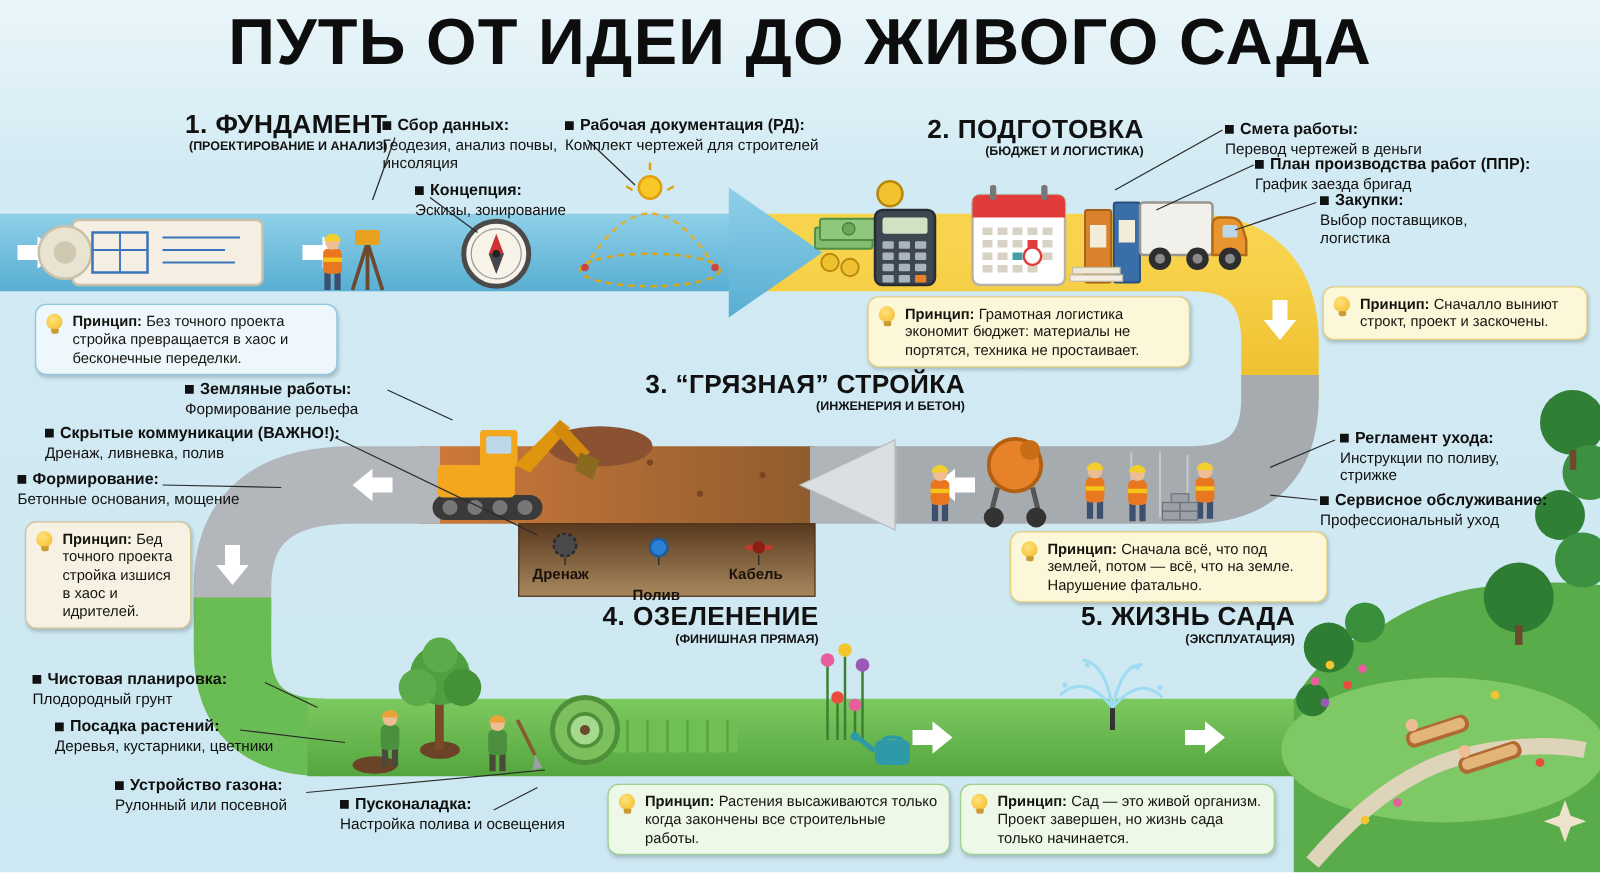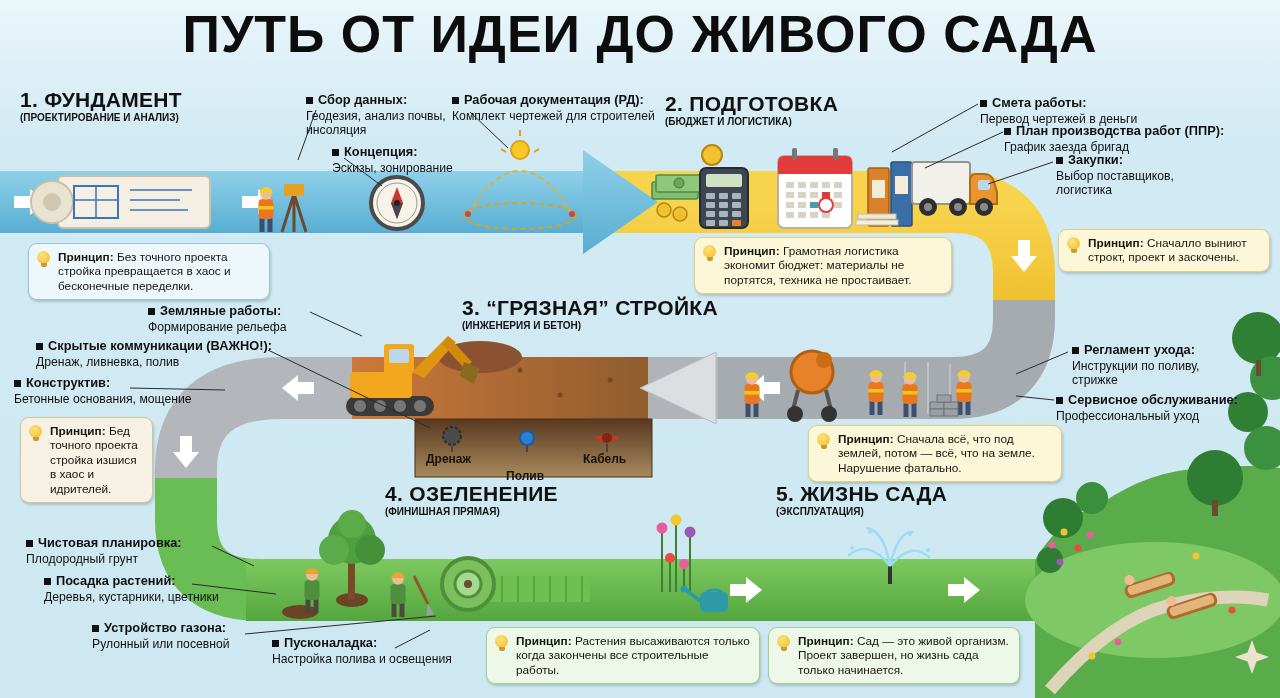--- a/index.html
+++ b/index.html
@@ -4,21 +4,21 @@
 <style>
   * { margin:0; padding:0; box-sizing:border-box; }
   body { font-family:"Liberation Sans","DejaVu Sans",sans-serif; background:#ffffff; }
   #canvas { position:relative; width:1280px; height:698px; overflow:hidden;
             background:linear-gradient(180deg,#eaf6fa 0%,#d2eaf3 20%,#cde8f2 100%); }
   #road-svg { position:absolute; left:0; top:0; }
 
   .main-title { position:absolute; top:4px; left:0; width:100%; text-align:center;
                 font-size:52px; font-weight:900; letter-spacing:1px; color:#0d0d0d; z-index:5; }
 
-  .stage-h { position:absolute; text-align:left; color:#111; z-index:6; line-height:1.12; }
+  .stage-h { position:absolute; text-align:right; color:#111; z-index:6; line-height:1.12; }
   .stage-h .t1 { font-size:21px; font-weight:800; letter-spacing:.3px; }
   .stage-h .t2 { font-size:10px; font-weight:700; }
 
   .note { position:absolute; z-index:7; color:#101010; }
   .nlabel { font-weight:700; font-size:12.8px; line-height:1.15; }
   .sq { display:inline-block; width:7px; height:7px; background:#111; margin-right:5px; }
   .ntext { font-size:12.2px; line-height:1.15; margin-top:1px; }
 
   .principle { position:absolute; z-index:8; border-radius:9px; padding:6px 8px 6px 29px;
                font-size:11.8px; line-height:1.22; color:#15150f; border:1.5px solid;
@@ -418,21 +418,21 @@
 
 <div class="note" style="left:148px;top:304px;width:165px">
   <div class="nlabel"><span class="sq"></span><span>Земляные работы:</span></div>
   <div class="ntext">Формирование рельефа</div>
 </div>
 <div class="note" style="left:36px;top:339px;width:248px">
   <div class="nlabel"><span class="sq"></span><span>Скрытые коммуникации (ВАЖНО!):</span></div>
   <div class="ntext">Дренаж, ливневка, полив</div>
 </div>
 <div class="note" style="left:14px;top:376px;width:215px">
-  <div class="nlabel"><span class="sq"></span><span>Конструктив:</span></div>
+  <div class="nlabel"><span class="sq"></span><span>Формирование:</span></div>
   <div class="ntext">Бетонные основания, мощение</div>
 </div>
 
 <span class="tlabel" style="left:426px;top:452px">Дренаж</span>
 <span class="tlabel" style="left:506px;top:469px">Полив</span>
 <span class="tlabel" style="left:583px;top:452px">Кабель</span>
 
 <div class="note" style="left:1072px;top:343px;width:165px">
   <div class="nlabel"><span class="sq"></span><span>Регламент ухода:</span></div>
   <div class="ntext">Инструкции по поливу, стрижке</div>

